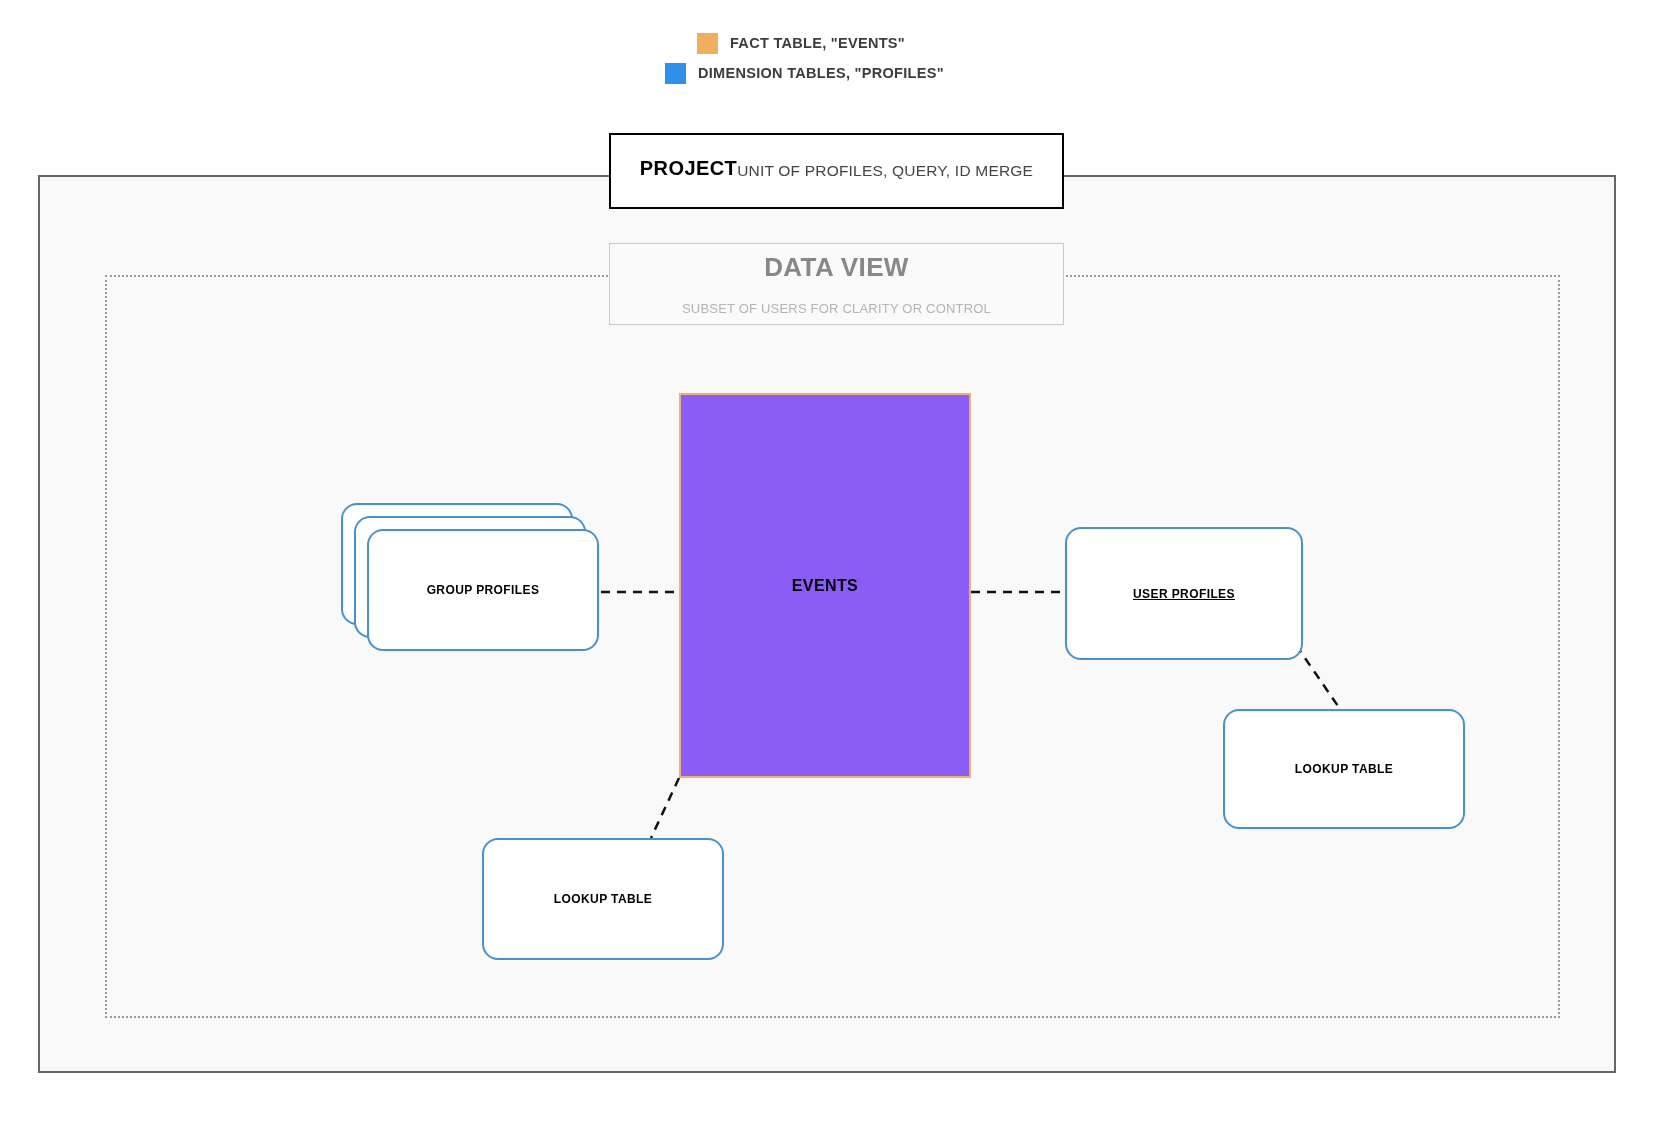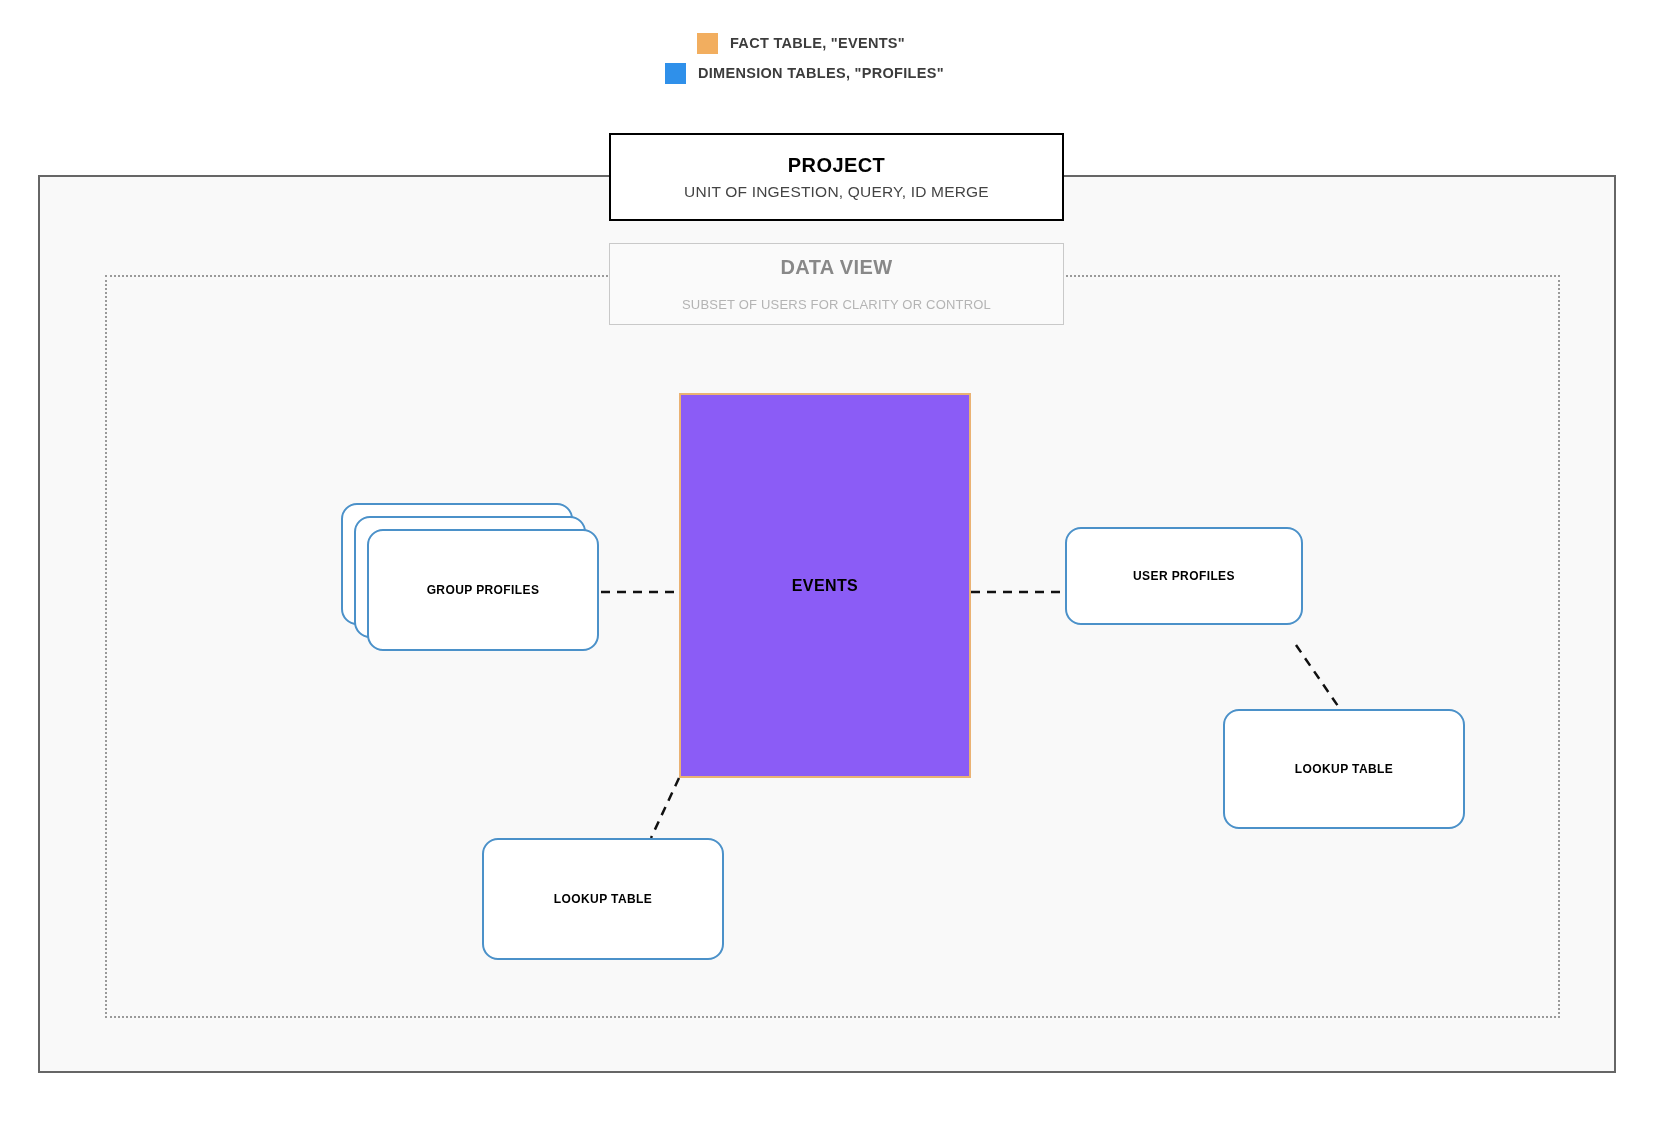--- a/index.html
+++ b/index.html
@@ -58,26 +58,26 @@
     border: 2px solid #666666;
     box-sizing: border-box;
   }
 
   
   .project-header {
     position: absolute;
     left: 609px;
     top: 133px;
     width: 455px;
-    height: 88px;
+    height: 76px;
     background: #ffffff;
     border: 2px solid #000000;
     box-sizing: border-box;
     display: flex;
-    flex-direction: column;
+    flex-direction: row;
     align-items: center;
     justify-content: center;
     z-index: 5;
   }
   .project-title {
     font-size: 20px;
     font-weight: bold;
     color: #000000;
     letter-spacing: 0.4px;
     margin-bottom: 6px;
@@ -109,21 +109,21 @@
     background: #fafafa;
     border: 1.5px solid #c9c9c9;
     box-sizing: border-box;
     display: flex;
     flex-direction: column;
     align-items: center;
     justify-content: center;
     z-index: 4;
   }
   .dataview-title {
-    font-size: 20px;
+    font-size: 26px;
     font-weight: bold;
     color: #888888;
     letter-spacing: 0.4px;
     margin-bottom: 18px;
   }
   .dataview-sub {
     font-size: 13px;
     color: #b4b4b4;
     letter-spacing: 0.2px;
   }
@@ -201,21 +201,22 @@
     box-sizing: border-box;
     display: flex;
     align-items: center;
     justify-content: center;
   }
 
   .card.user-profiles {
     left: 1065px;
     top: 527px;
     width: 238px;
-    height: 98px;
+    height: 133px;
+    text-decoration: underline;
   }
   .card.lookup-right {
     left: 1223px;
     top: 709px;
     width: 242px;
     height: 120px;
   }
   .card.lookup-left {
     left: 482px;
     top: 838px;
@@ -284,21 +285,21 @@
   <div class="card lookup-right">
     <span class="card-label">LOOKUP TABLE</span>
   </div>
 
   <div class="card lookup-left">
     <span class="card-label">LOOKUP TABLE</span>
   </div>
 
   <div class="project-header">
     <div class="project-title">PROJECT</div>
-    <div class="project-sub">UNIT OF INGESTION, QUERY, ID MERGE</div>
+    <div class="project-sub">UNIT OF PROFILES, QUERY, ID MERGE</div>
   </div>
 
   <div class="dataview-header">
     <div class="dataview-title">DATA VIEW</div>
     <div class="dataview-sub">SUBSET OF USERS FOR CLARITY OR CONTROL</div>
   </div>
 
 </div>
 
 </body></html>

